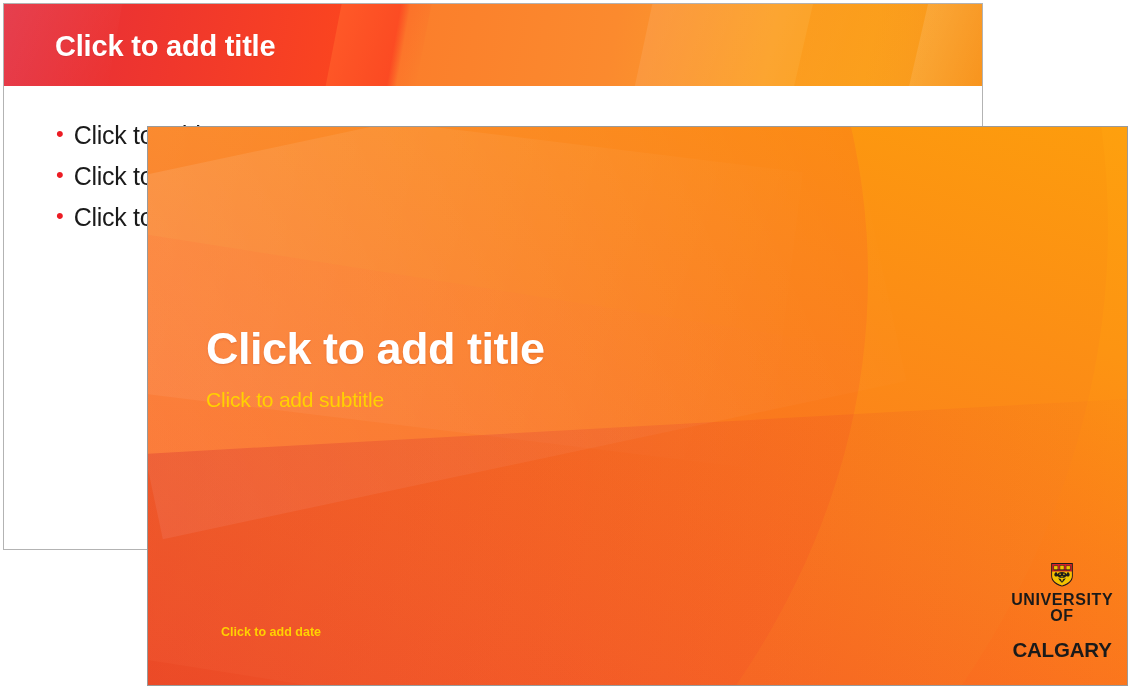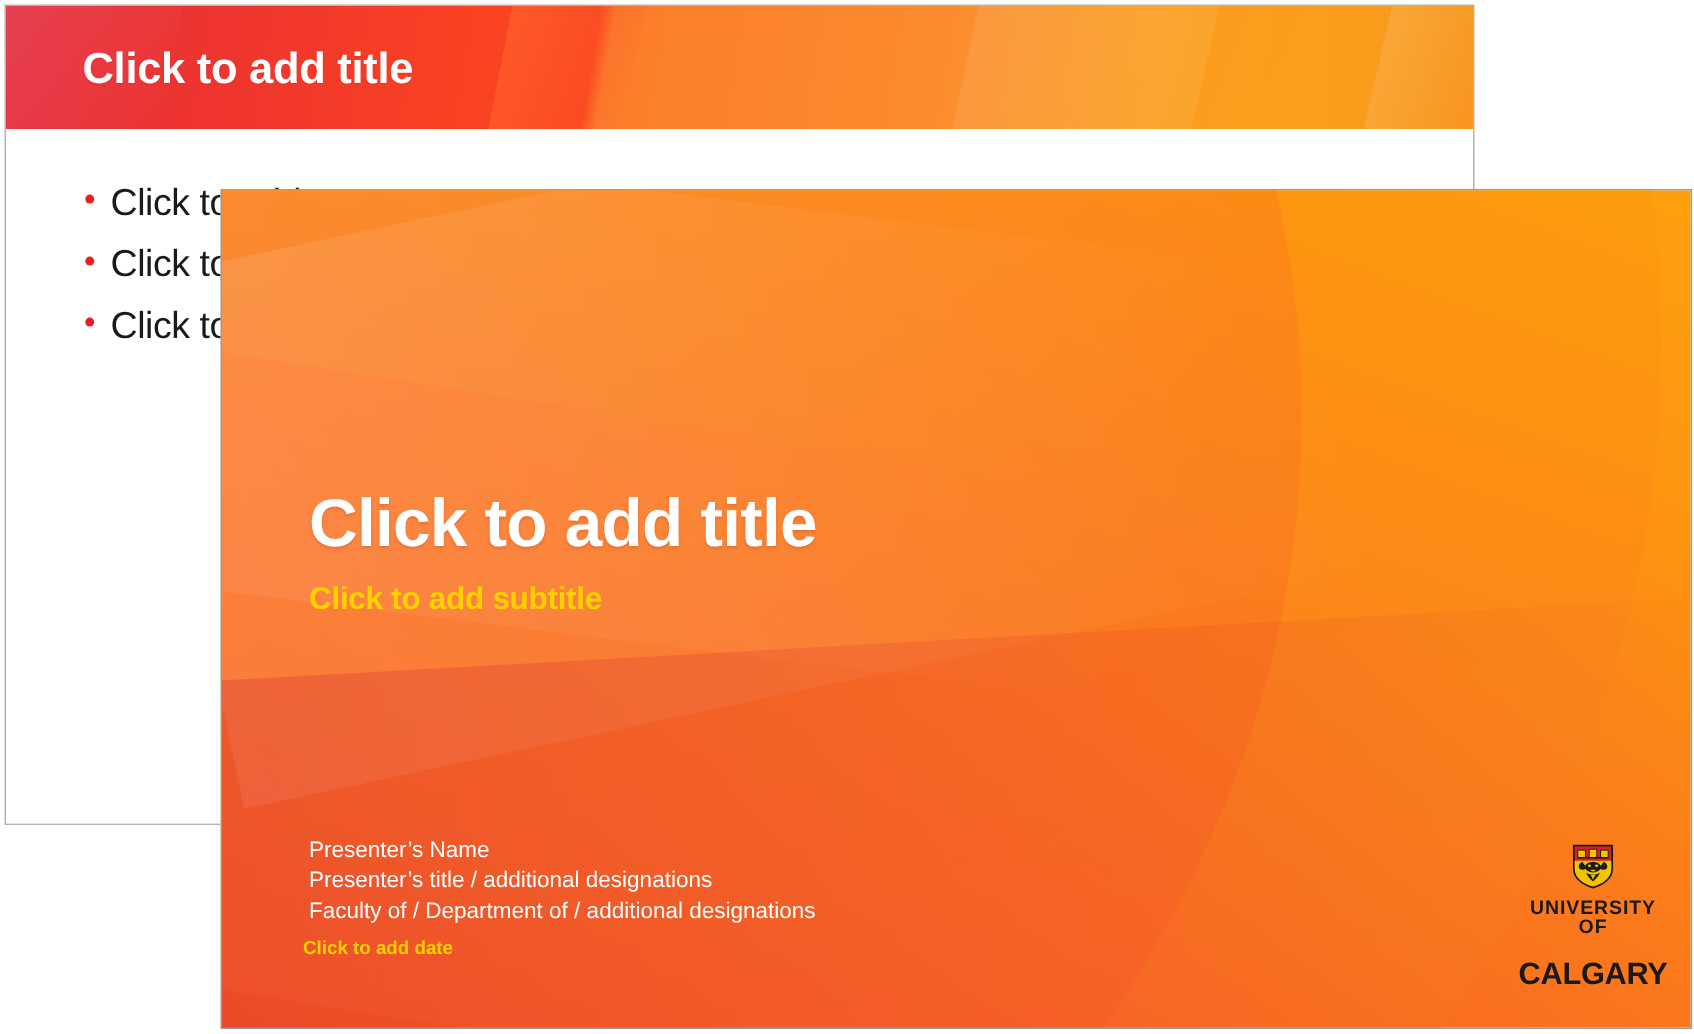--- a/index.html
+++ b/index.html
@@ -124,43 +124,43 @@
 
   
   #front-title{
     position:absolute; left:58px; top:196px;
     font-size:45px; font-weight:bold; color:#ffffff;
     letter-spacing:-0.5px; white-space:nowrap;
     text-shadow:0 1px 2px rgba(140,20,20,.18);
   }
   #front-subtitle{
     position:absolute; left:58px; top:261px;
-    font-size:21px; font-weight:bold; color:#ffd100;
+    font-size:21px; font-weight:normal; color:#ffd100;
     letter-spacing:-0.2px; white-space:nowrap;
   }
   #presenter-block{
     position:absolute; left:58px; top:430px;
     color:#ffffff; font-size:15px; line-height:20.4px;
     white-space:nowrap;
   }
   #date-line{
-    position:absolute; left:54px; top:498px;
+    position:absolute; left:73px; top:498px;
     color:#ffd100; font-size:12.5px; font-weight:bold;
     white-space:nowrap;
   }
 
   
   #uofc-logo{
     position:absolute; left:866px; top:435px; width:96px; height:98px;
     display:flex; flex-direction:column; align-items:center;
   }
   #uofc-shield{ width:38px; height:40px; display:block; }
   #uofc-word{ margin-top:4px; text-align:center; line-height:1; }
   #uofc-l1{
-    display:block; font-size:13px; font-weight:bold; color:#1a1a1a;
+    display:block; font-size:16px; font-weight:bold; color:#1a1a1a;
     letter-spacing:.6px;
   }
   #uofc-l2{
     display:block; font-size:20.5px; font-weight:bold; color:#1a1a1a;
     letter-spacing:-0.2px; margin-top:16px;
   }
 </style>
 </head>
 <body>
 
@@ -205,25 +205,20 @@
     <div class="art" id="art-l3"></div>
     <div class="art" id="art-x1"></div>
     <div class="art" id="art-x2"></div>
     <div class="art" id="art-x3"></div>
     <div class="art" id="art-band"></div>
 
     <div id="front-title">Click to add title</div>
 
     <div id="front-subtitle">Click to add subtitle</div>
 
-    <div id="presenter-block">
-      <div>Presenter’s Name</div>
-      <div>Presenter’s title / additional designations</div>
-      <div>Faculty of / Department of / additional designations</div>
-    </div>
 
     <div id="date-line">Click to add date</div>
 
     <div id="uofc-logo">
       <svg id="uofc-shield" viewBox="0 0 100 106">
         <path d="M5 4 H95 V58 C95 82 72 96 50 102 C28 96 5 82 5 58 Z" fill="#1c1c1c"></path>
         <path d="M9 8 H91 V57.5 C91 79 70 92 50 97.5 C30 92 9 79 9 57.5 Z" fill="#d6202b"></path>
         <path d="M9 40 H91 V57.5 C91 79 70 92 50 97.5 C30 92 9 79 9 57.5 Z" fill="#f2c400"></path>
 
         <rect x="16" y="16" width="17" height="17" fill="#f2c400" stroke="#1c1c1c" stroke-width="2"></rect>

